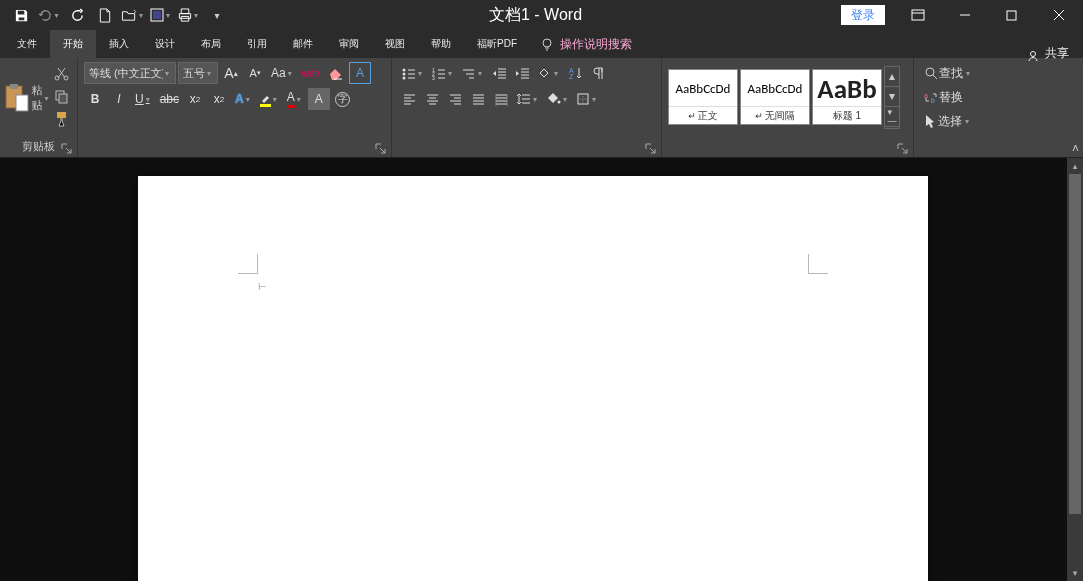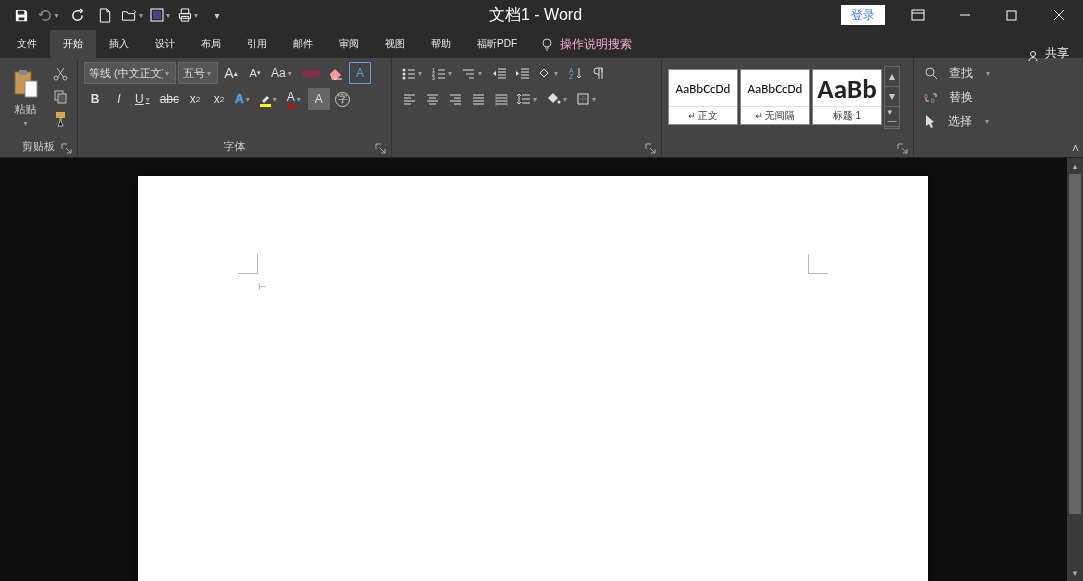--- a/index.html
+++ b/index.html
@@ -21,21 +21,21 @@
 .tell-me { display: flex; align-items: center; padding: 0 10px; color: #f9a8d4; gap: 6px; }
 .share { margin-left: auto; display: flex; align-items: flex-end; padding: 0 14px; color: #eee; gap: 5px; margin-top: 32px; }
 
 
 .ribbon { height: 100px; background: #444; display: flex; border-bottom: 1px solid #222; }
 .group { display: flex; flex-direction: column; border-right: 1px solid #333; position: relative; }
 .group-content { flex: 1; display: flex; align-items: flex-start; padding: 4px 6px 2px; gap: 4px; }
 .group-label { height: 18px; text-align: center; font-size: 11px; color: #ccc; position: relative; }
 .launcher { position: absolute; right: 4px; bottom: 2px; width: 13px; height: 13px; }
 
-.big-btn { display: flex; flex-direction: column; align-items: center; justify-content: center; width: 40px; height: 72px; gap: 2px; }
+.big-btn { display: flex; flex-direction: row; align-items: center; justify-content: center; width: 40px; height: 72px; gap: 2px; }
 .big-icon { width: 32px; height: 32px; display: flex; align-items: center; justify-content: center; }
 
 .col { display: flex; flex-direction: column; gap: 1px; }
 .row { display: flex; align-items: center; gap: 2px; }
 .row2 { display: flex; align-items: center; gap: 1px; }
 .sm-btn { min-width: 22px; height: 22px; display: flex; align-items: center; justify-content: center; padding: 0 3px; color: #ddd; }
 .drop { width: 8px; color: #999; font-size: 8px; display: flex; align-items: center; justify-content: center; }
 
 .combo { height: 22px; background: #555; border: 1px solid #666; display: flex; align-items: center; padding: 0 4px; color: #ddd; font-size: 11px; justify-content: space-between; }
 .font-combo { width: 92px; }
@@ -44,21 +44,21 @@
 
 .styles-gallery { display: flex; gap: 2px; align-items: center; height: 70px; }
 .style-box { width: 70px; height: 56px; background: #fff; border: 1px solid #888; display: flex; flex-direction: column; text-align: center; }
 .style-preview { flex: 1; display: flex; align-items: center; justify-content: center; font-family: "Calibri"; color: #000; font-size: 13px; overflow: hidden; }
 .style-preview.big { font-size: 27px; font-weight: bold; color: #222; }
 .style-name { height: 18px; font-size: 10px; color: #333; display: flex; align-items: center; justify-content: center; gap: 2px; border-top: 1px solid #ddd; }
 .gallery-nav { width: 16px; height: 63px; display: flex; flex-direction: column; border: 1px solid #666; background: #444; }
 .gallery-nav div { flex: 1; display: flex; align-items: center; justify-content: center; color: #ccc; border-bottom: 1px solid #666; }
 
 
-.edit-item { display: flex; align-items: center; height: 22px; padding: 0 4px; gap: 11px; color: #ddd; white-space: nowrap; }
+.edit-item { display: flex; align-items: center; height: 22px; padding: 0 4px; gap: 1px; color: #ddd; white-space: nowrap; }
 
 
 .doc-bg { position: absolute; top: 158px; left: 0; right: 16px; bottom: 0; background: #0f0f0f; overflow: hidden; }
 .page { position: absolute; top: 18px; left: 138px; width: 790px; height: 620px; background: #fff; box-shadow: 0 0 10px rgba(0,0,0,0.5); }
 .margin-mark { position: absolute; border-color: #b8b8b8; border-style: solid; width: 20px; height: 20px; }
 .mark-tl { top: 78px; left: 100px; border-width: 0 1px 1px 0; }
 .mark-tr { top: 78px; right: 100px; border-width: 0 0 1px 1px; }
 .cursor-mark { position: absolute; top: 105px; left: 120px; font-size: 10px; color: #888; }
 
 
@@ -266,21 +266,20 @@
               <span style="border-bottom:3px solid #d00;padding-bottom:1px">A</span>
               <span class="drop">▾</span>
             </div>
         <div class="sm-btn" style="background:#666;padding:0 4px">A</div>
         <div class="sm-btn">
               <span style="border:1px solid #ccc;border-radius:50%;width:15px;height:15px;display:flex;align-items:center;justify-content:center;font-size:10px">字</span>
             </div>
       </div>
     </div>
       </div>
-    <div class="group-label">字体</div>
     <svg class="launcher" viewBox="0 0 13 13">
         <path stroke="#aaa" fill="none" d="M2 2h5M2 2v5M6 6l5 5M11 7v4H7"></path>
       </svg>
   </div>
 
   <div class="group" style="width:270px">
     <div class="group-content">
         <div class="col" style="gap:4px;width:100%">
       <div class="row2">
         <div class="sm-btn">

